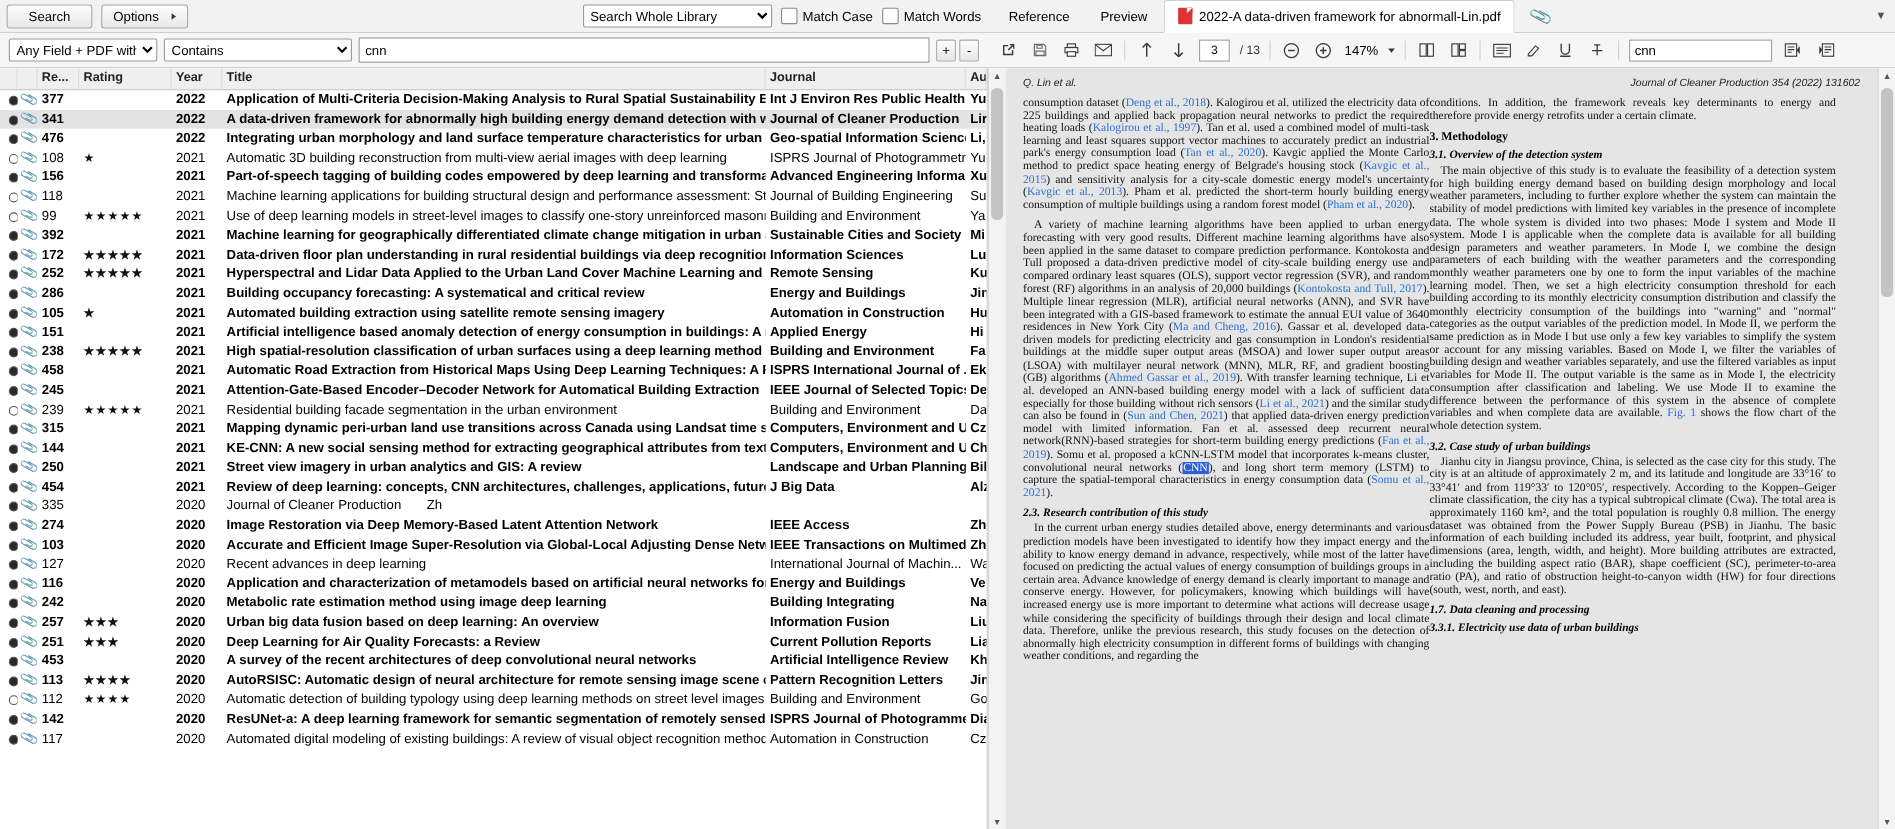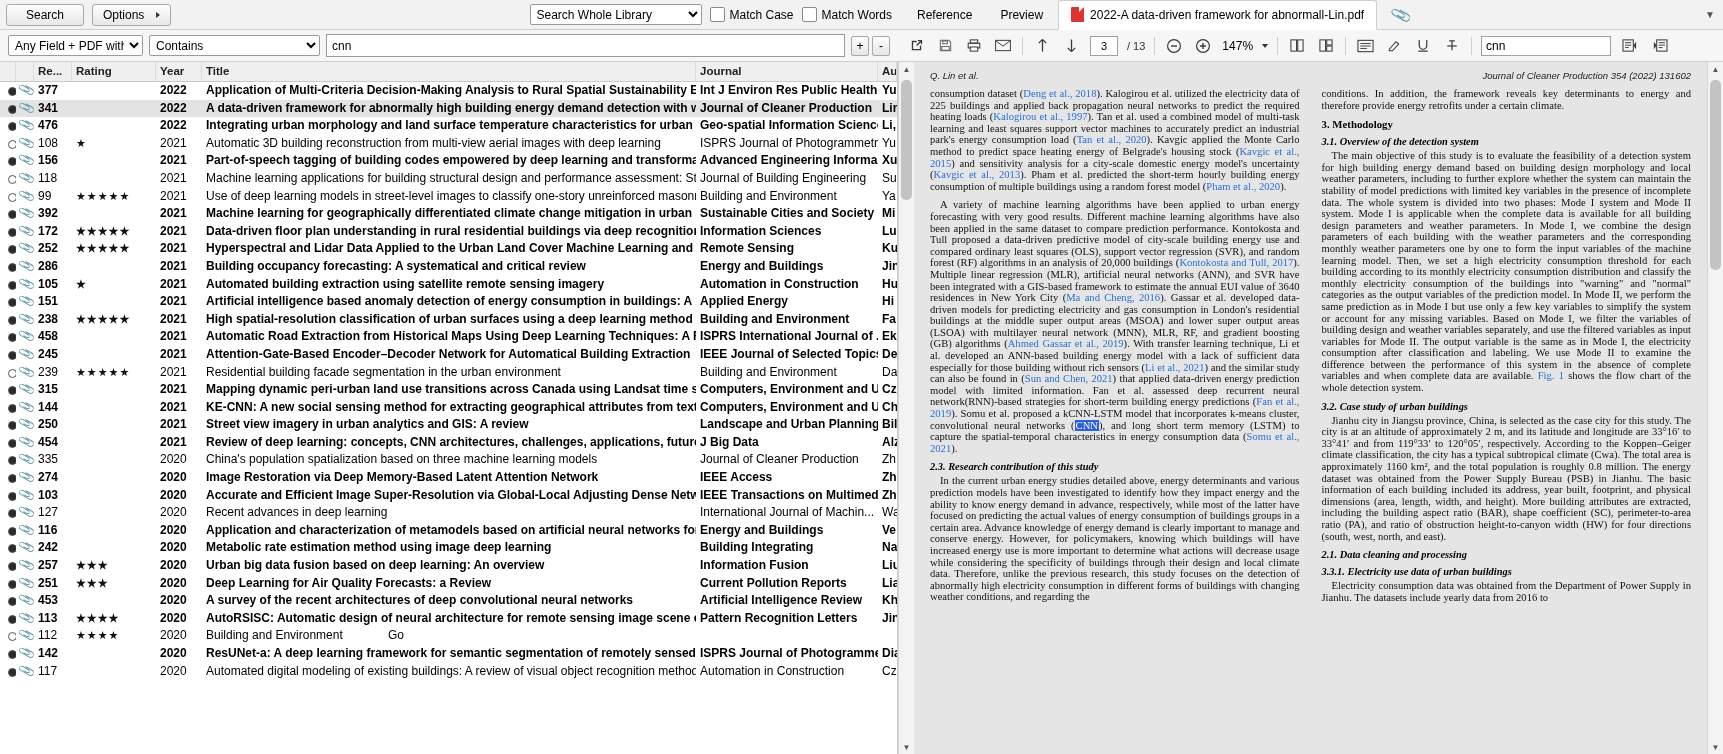--- a/index.html
+++ b/index.html
@@ -88,21 +88,21 @@
 
   .vscroll{width:15px;background:#f3f3f3;border-left:1px solid #d5d5d5;position:relative;}
   .vthumb{position:absolute;left:2px;width:11px;background:#c3c3c3;border-radius:5px;}
   .arrowup,.arrowdn{position:absolute;left:0;width:15px;height:14px;display:flex;align-items:center;justify-content:center;font-size:8px;color:#555;}
   .arrowup{top:0;} .arrowdn{bottom:0;}
 
   
   .pdfpane{flex:1;display:flex;background:#e5e5e5;min-width:0;}
   .pdfdoc{flex:1;padding:8px 16px 0 16px;box-sizing:border-box;overflow:hidden;}
   .runhead{display:flex;justify-content:space-between;font-size:9.5px;font-style:italic;color:#222;margin-bottom:7px;}
-  .cols{display:flex;gap:22px;}
+  .cols{display:flex;}
   .col{width:calc(50% - 11px);}
   .col p{
     margin:0 0 7px 0;font-family:"Liberation Serif", serif;font-size:10.6px;line-height:11.6px;
     text-align:justify;color:#111;
   }
   .col p.indent{text-indent:10px;}
   .sec{font-family:"Liberation Serif", serif;font-size:10.8px;font-weight:bold;margin:6px 0 4px 0;}
   .subsec{font-family:"Liberation Serif", serif;font-size:10.4px;font-style:italic;font-weight:bold;margin:6px 0 3px 0;}
   .lnk{color:#2a6fd4;}
   .hl{background:#2b5fd9;color:#fff;padding:0 1px;}
@@ -551,21 +551,20 @@
             <div class="cell c-au">Alz</div>
           </div>
           <div class="row">
             <div class="cell c-dot">
               <div class="dot filled" style="margin-top: 5px;"></div>
             </div>
             <div class="cell c-clip"><span class="clip-s">📎</span></div>
             <div class="cell c-ref">335</div>
             <div class="cell c-rating"><span class="stars"></span></div>
             <div class="cell c-year">2020</div>
-            <div class="cell c-title">China's population spatialization based on three machine learning models</div>
             <div class="cell c-journal">Journal of Cleaner Production</div>
             <div class="cell c-au">Zh</div>
           </div>
           <div class="row bold">
             <div class="cell c-dot">
               <div class="dot filled" style="margin-top: 5px;"></div>
             </div>
             <div class="cell c-clip"><span class="clip-s">📎</span></div>
             <div class="cell c-ref">274</div>
             <div class="cell c-rating"><span class="stars"></span></div>
@@ -671,20 +670,21 @@
             <div class="cell c-au">Jin</div>
           </div>
           <div class="row">
             <div class="cell c-dot">
               <div class="dot" style="margin-top: 5px;"></div>
             </div>
             <div class="cell c-clip"><span class="clip-s">📎</span></div>
             <div class="cell c-ref">112</div>
             <div class="cell c-rating"><span class="stars">★★★★</span></div>
             <div class="cell c-year">2020</div>
+            <div class="cell c-title">Automatic detection of building typology using deep learning methods on street level images</div>
             <div class="cell c-journal">Building and Environment</div>
             <div class="cell c-au">Go</div>
           </div>
           <div class="row bold">
             <div class="cell c-dot">
               <div class="dot filled" style="margin-top: 5px;"></div>
             </div>
             <div class="cell c-clip"><span class="clip-s">📎</span></div>
             <div class="cell c-ref">142</div>
             <div class="cell c-rating"><span class="stars"></span></div>
@@ -727,23 +727,22 @@
             <div class="subsec">2.3. Research contribution of this study</div>
             <p class="indent">In the current urban energy studies detailed above, energy determinants and various prediction models have been investigated to identify how they impact energy and the ability to know energy demand in advance, respectively, while most of the latter have focused on predicting the actual values of energy consumption of buildings groups in a certain area. Advance knowledge of energy demand is clearly important to manage and conserve energy. However, for policymakers, knowing which buildings will have increased energy use is more important to determine what actions will decrease usage while considering the specificity of buildings through their design and local climate data. Therefore, unlike the previous research, this study focuses on the detection of abnormally high electricity consumption in different forms of buildings with changing weather conditions, and regarding the</p>
           </div>
           <div class="col">
             <p>conditions. In addition, the framework reveals key determinants to energy and therefore provide energy retrofits under a certain climate.</p>
             <div class="sec">3. Methodology</div>
             <div class="subsec">3.1. Overview of the detection system</div>
             <p class="indent">The main objective of this study is to evaluate the feasibility of a detection system for high building energy demand based on building design morphology and local weather parameters, including to further explore whether the system can maintain the stability of model predictions with limited key variables in the presence of incomplete data. The whole system is divided into two phases: Mode I system and Mode II system. Mode I is applicable when the complete data is available for all building design parameters and weather parameters. In Mode I, we combine the design parameters of each building with the weather parameters and the corresponding monthly weather parameters one by one to form the input variables of the machine learning model. Then, we set a high electricity consumption threshold for each building according to its monthly electricity consumption distribution and classify the monthly electricity consumption of the buildings into "warning" and "normal" categories as the output variables of the prediction model. In Mode II, we perform the same prediction as in Mode I but use only a few key variables to simplify the system or account for any missing variables. Based on Mode I, we filter the variables of building design and weather variables separately, and use the filtered variables as input variables for Mode II. The output variable is the same as in Mode I, the electricity consumption after classification and labeling. We use Mode II to examine the difference between the performance of this system in the absence of complete variables and when complete data are available. <span class="lnk">Fig. 1</span> shows the flow chart of the whole detection system.</p>
             <div class="subsec">3.2. Case study of urban buildings</div>
             <p class="indent">Jianhu city in Jiangsu province, China, is selected as the case city for this study. The city is at an altitude of approximately 2 m, and its latitude and longitude are 33°16′ to 33°41′ and from 119°33′ to 120°05′, respectively. According to the Koppen–Geiger climate classification, the city has a typical subtropical climate (Cwa). The total area is approximately 1160 km², and the total population is roughly 0.8 million. The energy dataset was obtained from the Power Supply Bureau (PSB) in Jianhu. The basic information of each building included its address, year built, footprint, and physical dimensions (area, length, width, and height). More building attributes are extracted, including the building aspect ratio (BAR), shape coefficient (SC), perimeter-to-area ratio (PA), and ratio of obstruction height-to-canyon width (HW) for four directions (south, west, north, and east).</p>
-            <div class="subsec">2.1. Data cleaning and processing</div>
+            <div class="subsec">1.7. Data cleaning and processing</div>
             <div class="subsec">3.3.1. Electricity use data of urban buildings</div>
-            <p class="indent">Electricity consumption data was obtained from the Department of Power Supply in Jianhu. The datasets include yearly data from 2016 to</p>
           </div>
         </div>
       </div>
       <div class="pdfscroll">
         <div class="arrowup">▲</div>
         <div class="vthumb" style="top:18px;height:190px;"></div>
         <div class="arrowdn">▼</div>
       </div>
     </div>
   </div>

